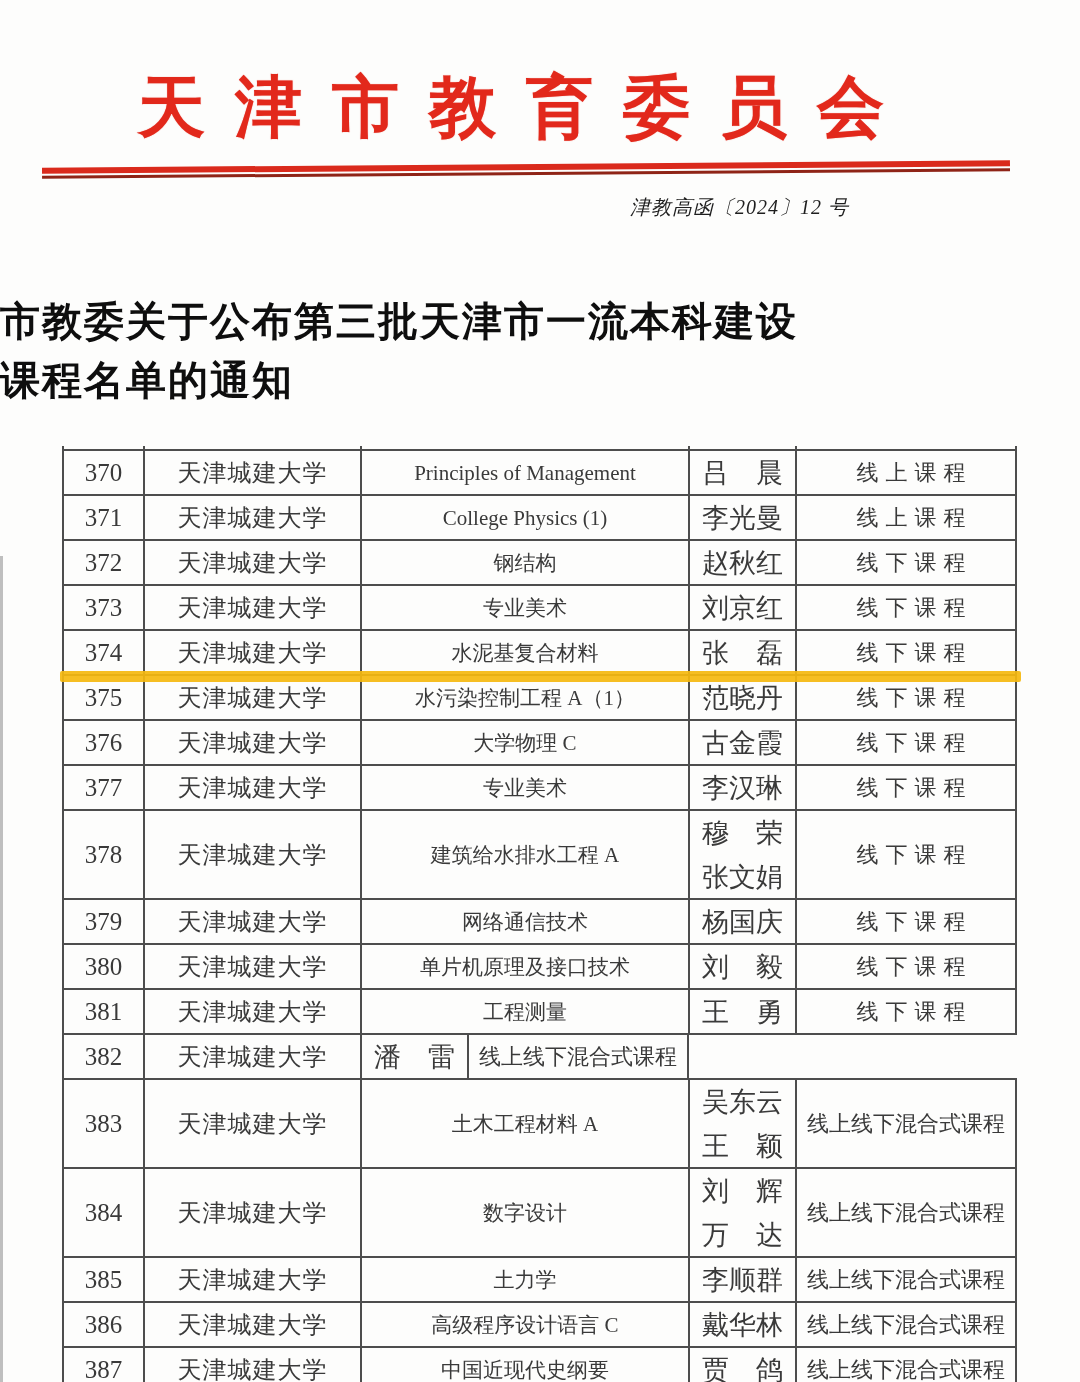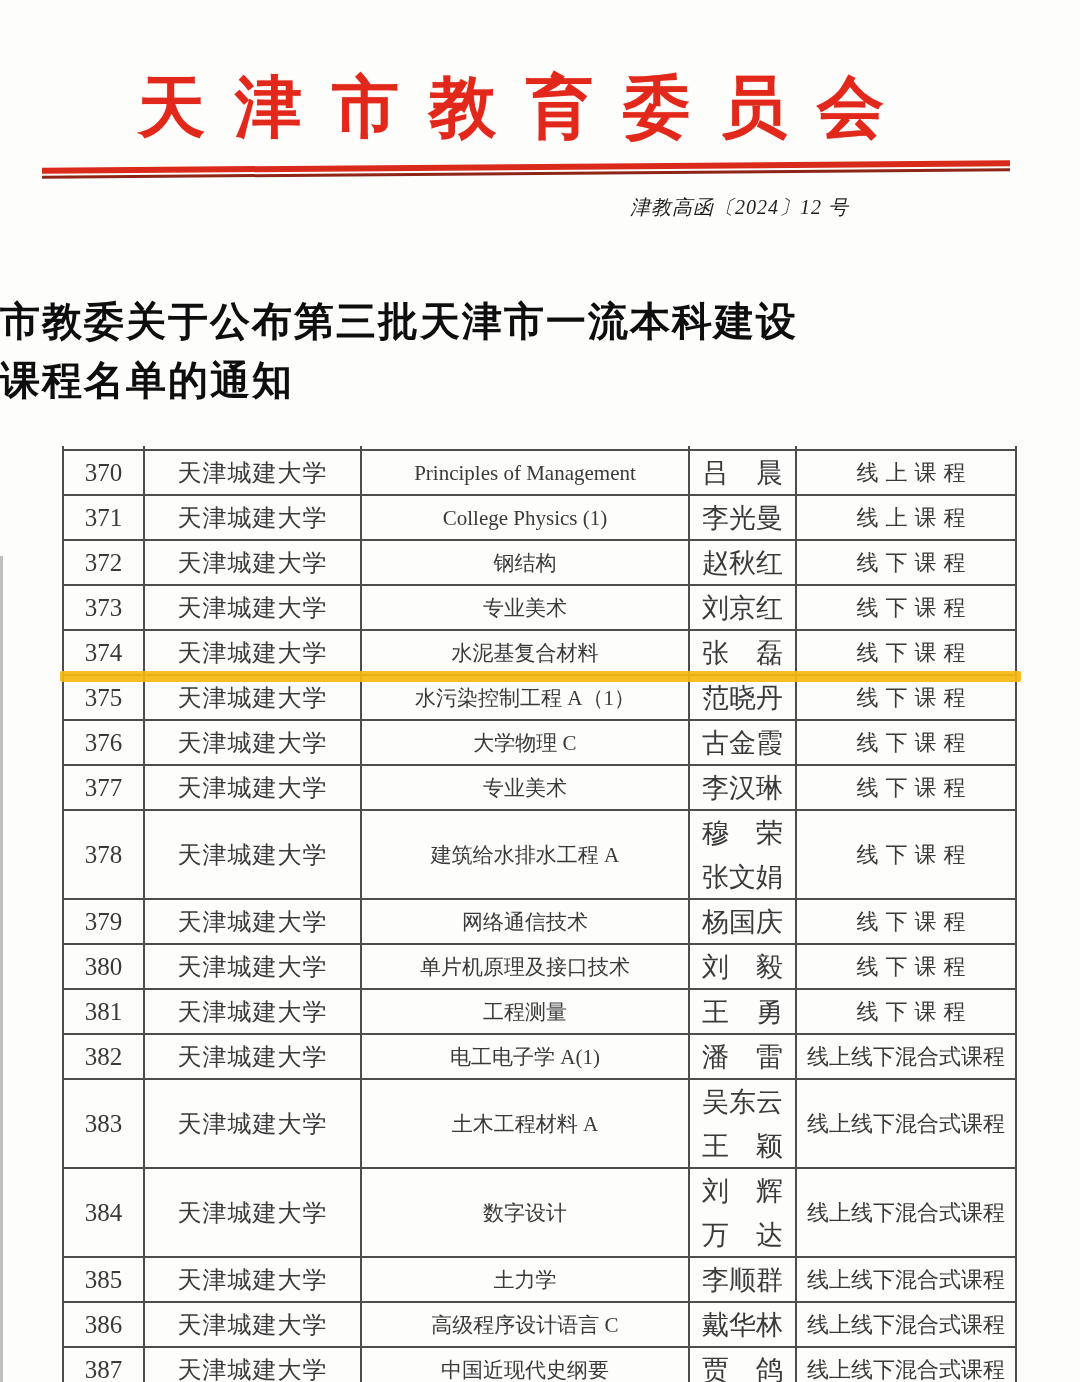--- a/index.html
+++ b/index.html
@@ -195,21 +195,20 @@
       <div class="trow">
         <div class="tcell c0">381</div>
         <div class="tcell c1">天津城建大学</div>
         <div class="tcell c2">工程测量</div>
         <div class="tcell c3">王　勇</div>
         <div class="tcell c4 spread">线下课程</div>
       </div>
       <div class="trow">
         <div class="tcell c0">382</div>
         <div class="tcell c1">天津城建大学</div>
-        <div class="tcell c2">电工电子学 A(1)</div>
         <div class="tcell c3">潘　雷</div>
         <div class="tcell c4">线上线下混合式课程</div>
       </div>
       <div class="trow tall">
         <div class="tcell c0">383</div>
         <div class="tcell c1">天津城建大学</div>
         <div class="tcell c2">土木工程材料 A</div>
         <div class="tcell c3">吴东云
 王　颖</div>
         <div class="tcell c4">线上线下混合式课程</div>

